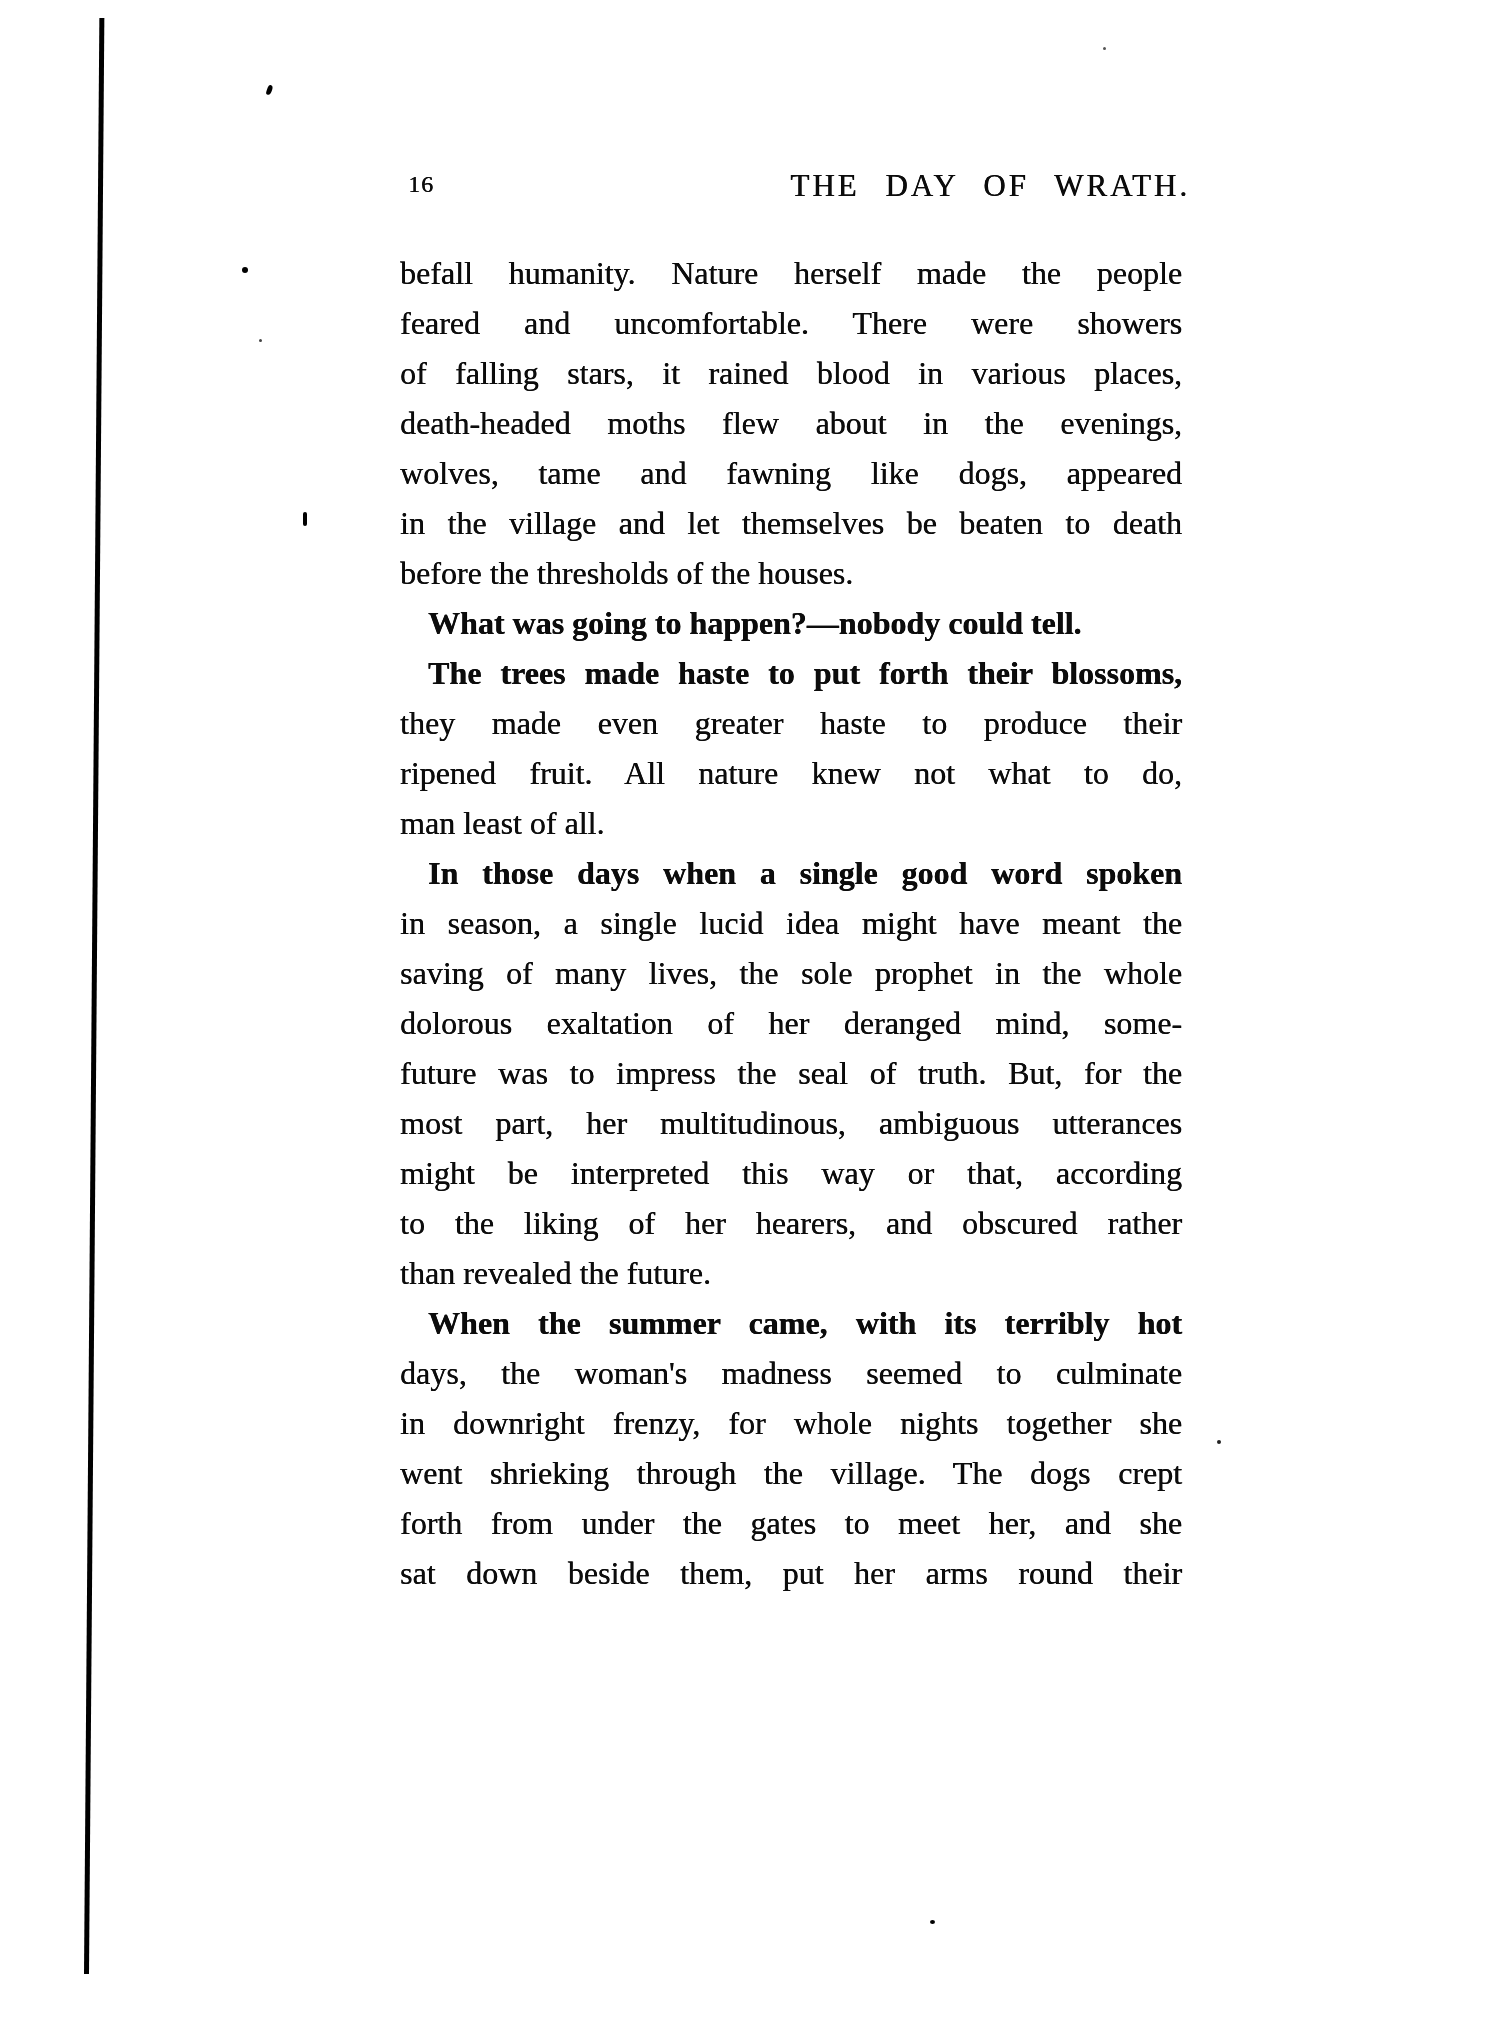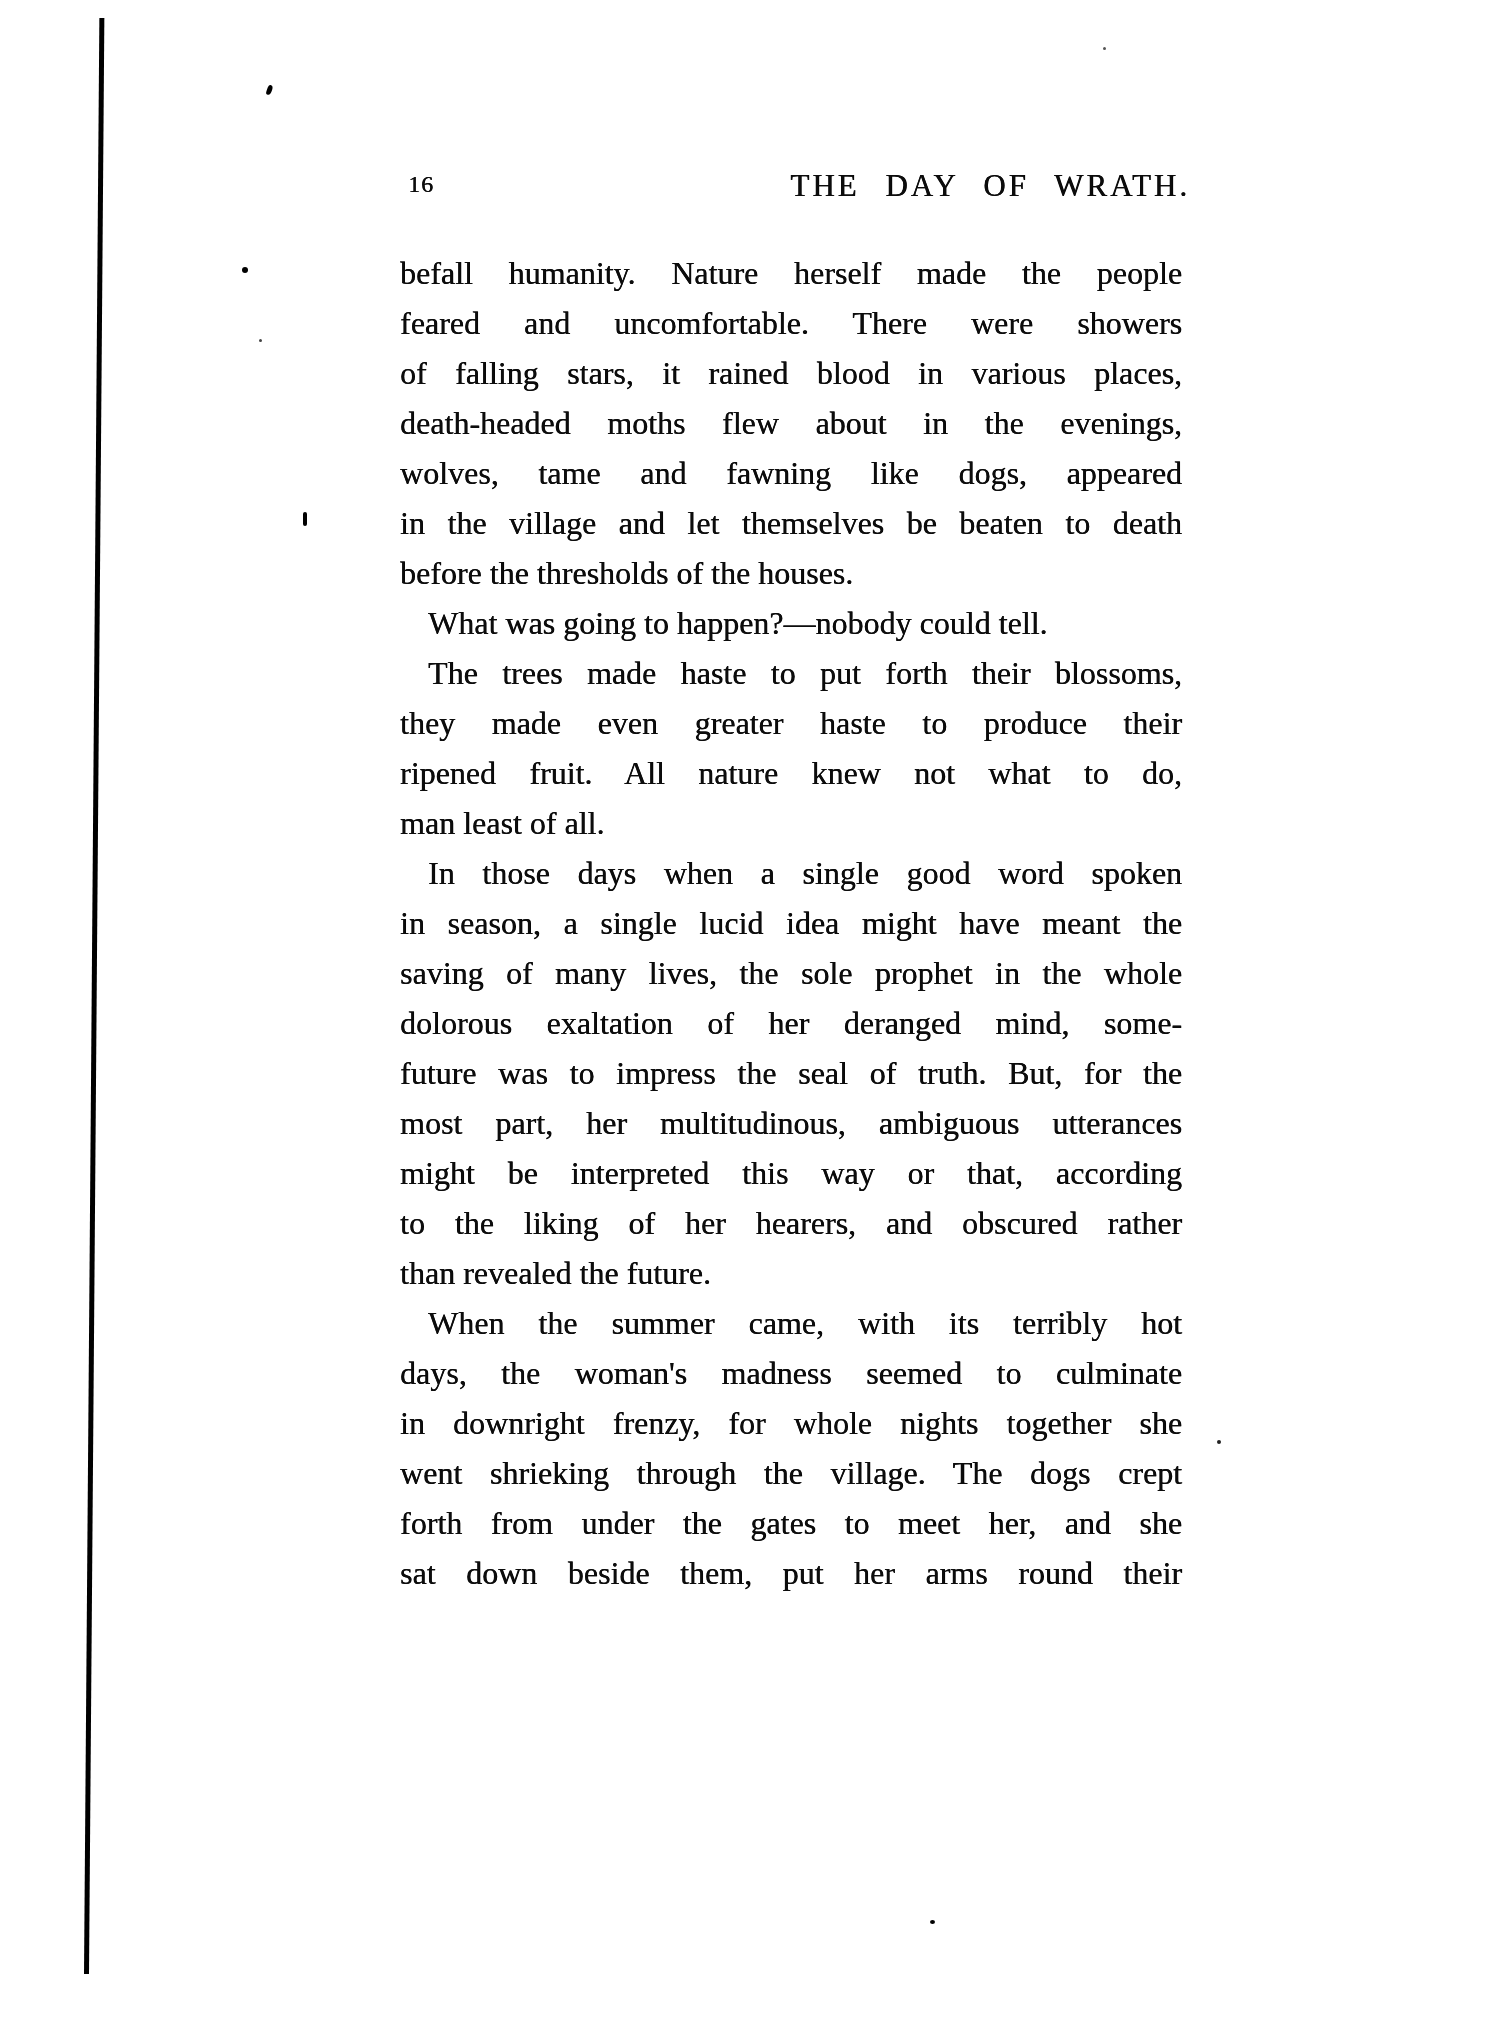--- a/index.html
+++ b/index.html
@@ -51,21 +51,21 @@
   .line {
     height: 50px;
     line-height: 50px;
     font-size: 32px;
     white-space: nowrap;
     text-align: justify;
     text-align-last: justify;
     text-shadow: 0.35px 0.35px 0 #000;
   }
   .line.endp { text-align-last: left; }
-  .line.indent { padding-left: 28px; }
+  .line.indent { padding-left: 28px; font-weight: bold; }
 
   
   .speck { position: absolute; background: #000; border-radius: 50%; }
   .speck.tick { border-radius: 40% 60% 60% 40%; transform: rotate(20deg); }
   .speck.bar { border-radius: 2px; }
 </style>
 </head>
 <body>
 
 <div class="page">

